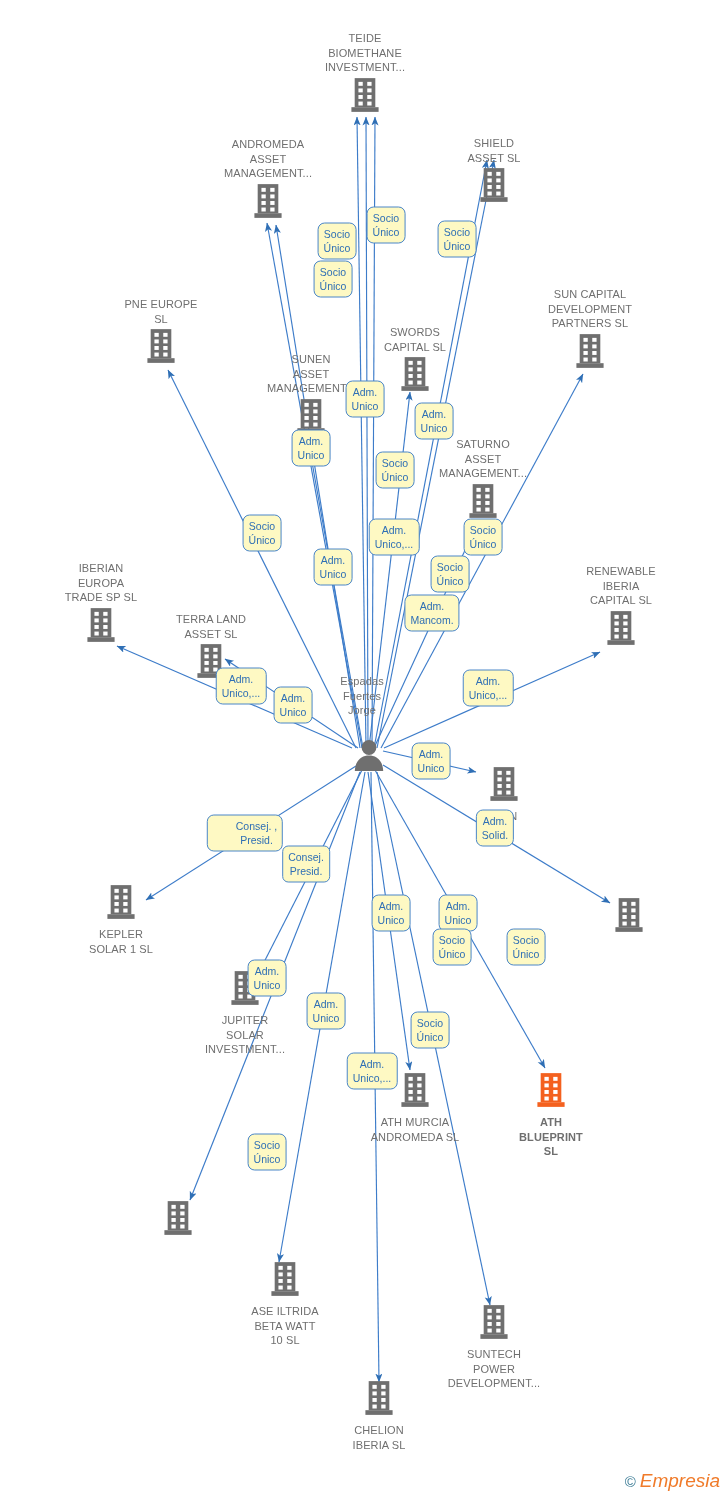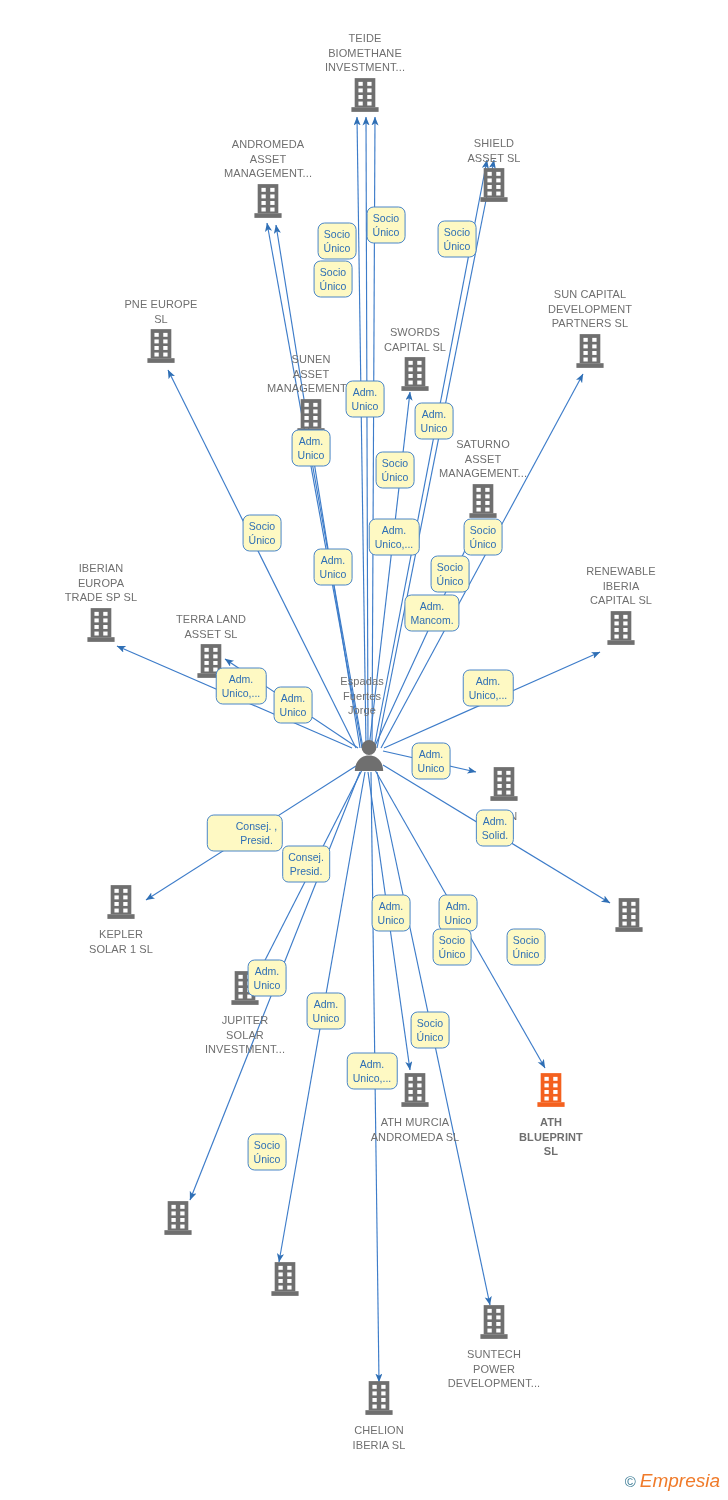--- a/index.html
+++ b/index.html
@@ -402,20 +402,23 @@
               <rect x="9" y="5" width="4.6" height="4.2"></rect>
               <rect x="18.4" y="5" width="4.6" height="4.2"></rect>
               <rect x="9" y="12" width="4.6" height="4.2"></rect>
               <rect x="18.4" y="12" width="4.6" height="4.2"></rect>
               <rect x="9" y="19" width="4.6" height="4.2"></rect>
               <rect x="18.4" y="19" width="4.6" height="4.2"></rect>
               <rect x="9" y="26" width="4.6" height="4.2"></rect>
               <rect x="18.4" y="26" width="4.6" height="4.2"></rect>
             </g>
           </svg></span>
+        <span class="lbl">ASE ILTRIDA
+BETA WATT
+10  SL</span>
       </div>
       <div class="node lbl-below" style="left: 494px; top: 1304px;">
         <span class="ico"><svg width="30" height="36" viewBox="0 0 32 38" aria-hidden="true">
             <rect x="5" y="1" width="22" height="31" fill="#6f6f6f"></rect>
             <rect x="1.5" y="32" width="29" height="5" fill="#6f6f6f"></rect>
             <g fill="#ffffff">
               <rect x="9" y="5" width="4.6" height="4.2"></rect>
               <rect x="18.4" y="5" width="4.6" height="4.2"></rect>
               <rect x="9" y="12" width="4.6" height="4.2"></rect>
               <rect x="18.4" y="12" width="4.6" height="4.2"></rect>

